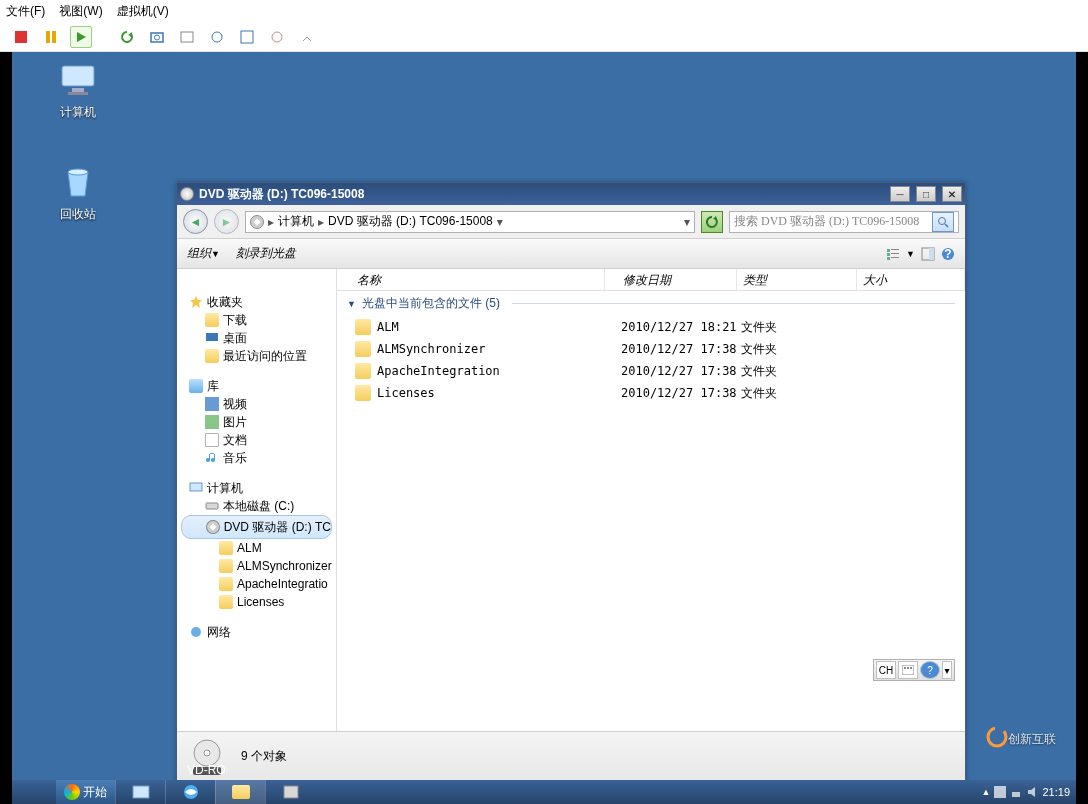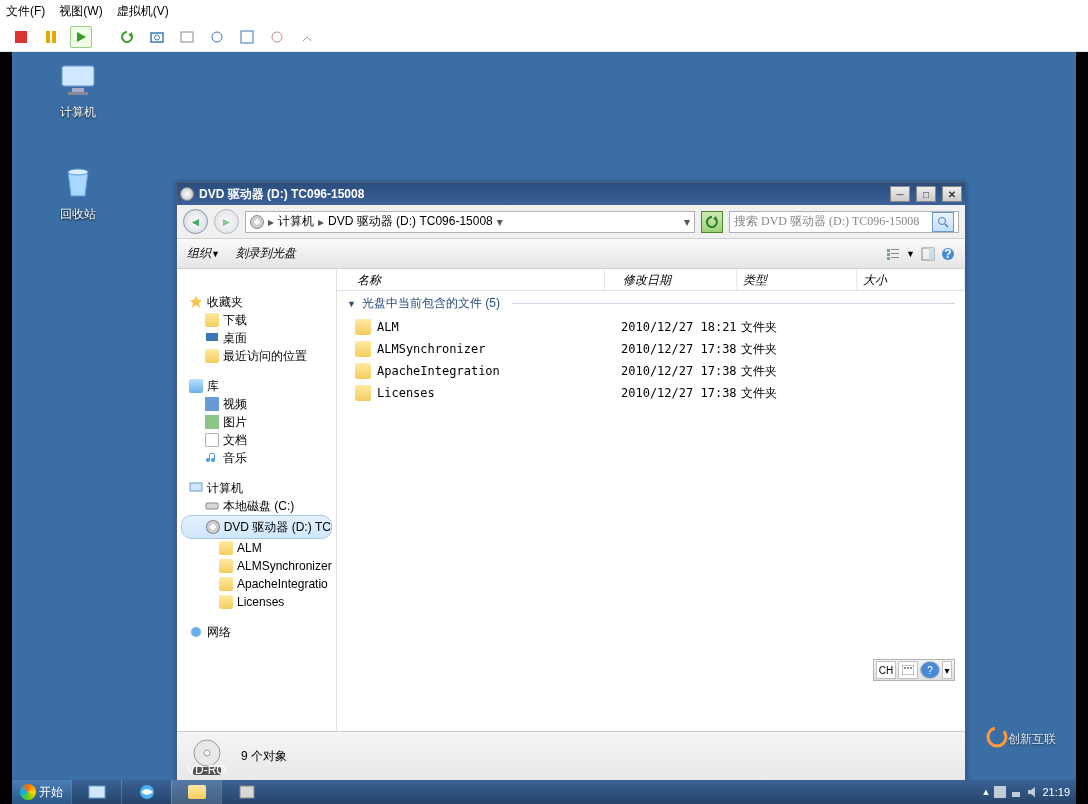--- a/index.html
+++ b/index.html
@@ -74,21 +74,21 @@
 .row .size { flex: 1; text-align: right; padding-right: 36px; font-family: Consolas, monospace; }
 
 .ime-bar { position: absolute; right: 10px; bottom: 50px; height: 22px; display: flex; align-items: center; gap: 2px; background: linear-gradient(#f5f5f5,#e0e0e0); border: 1px solid #b0b0b0; padding: 2px; }
 .ime-bar .ime { width: 20px; height: 18px; border: 1px solid #c0c0c0; background: #fff; display: flex; align-items: center; justify-content: center; font-size: 10px; }
 
 
 .statusbar { height: 50px; background: linear-gradient(#f4f4f4,#e8e8e8); border-top: 1px solid #cfcfcf; display: flex; align-items: center; padding: 0 10px; gap: 14px; }
 .status-glyph { width: 40px; height: 40px; }
 
 
-.taskbar { position: absolute; left: 0; right: 0; bottom: 0; height: 24px; background: linear-gradient(#3a6295,#26446b); display: flex; align-items: center; }
+.taskbar { position: absolute; left: 0; right: 0; bottom: 0; height: 24px; background: linear-gradient(#3a6295,#26446b); display: flex; align-items: center; padding-left: 44px; }
 .start { height: 24px; display: flex; align-items: center; gap: 3px; padding: 0 8px; background: linear-gradient(#4a7fb5,#2b5688); color: #fff; }
 .start .orb { width: 16px; height: 16px; border-radius: 50%; background: conic-gradient(#ff6b00,#ffd400,#6fce00,#00b0ff,#ff6b00); }
 .tb-item { width: 50px; height: 24px; border-left: 1px solid rgba(255,255,255,.2); display: flex; align-items: center; justify-content: center; }
 .tray { margin-left: auto; display: flex; align-items: center; gap: 4px; padding: 0 6px; color: #fff; }
 .tray .time { font-size: 11px; }
 
 
 .watermark { position: absolute; right: 20px; bottom: 32px; color: rgba(255,255,255,.85); font-size: 14px; display: flex; align-items: flex-end; text-shadow: 0 1px 2px rgba(0,0,0,.6); font-family: "Microsoft YaHei"; }
 .watermark .wm-glyph { width: 22px; height: 22px; }
 

